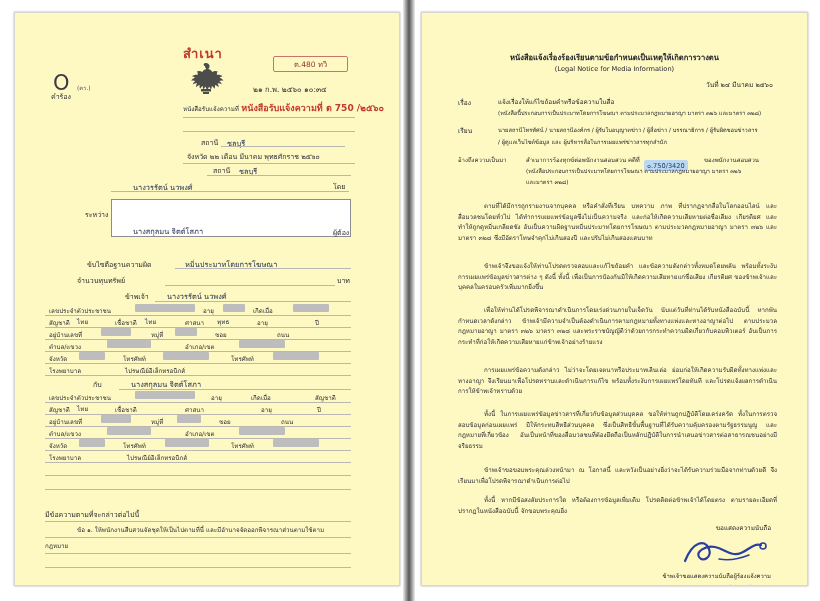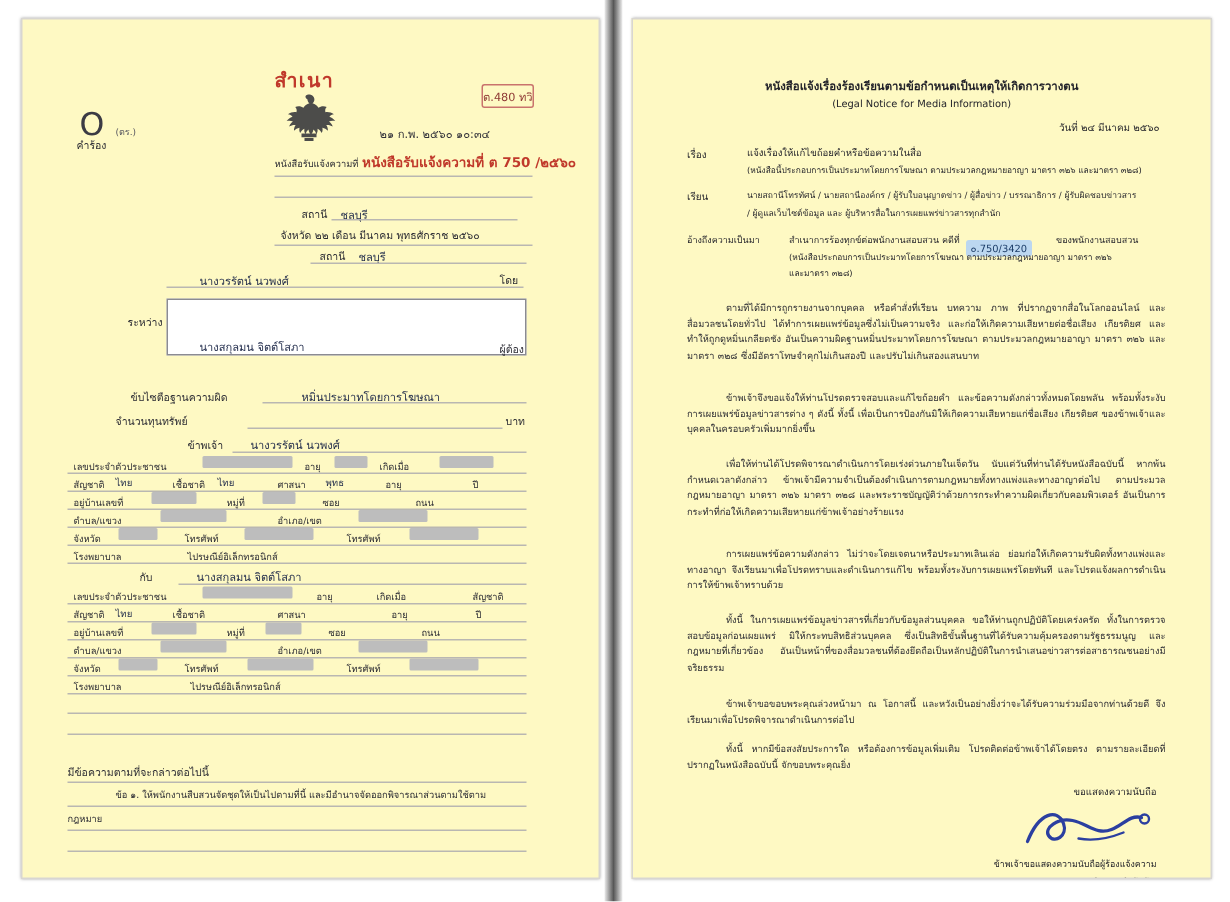--- a/index.html
+++ b/index.html
@@ -67,23 +67,22 @@
   .hdr-samnao {
     left: 168px; top: 30px;
     font-size: 13px;
     letter-spacing: 1px;
   }
   .hdr-formno {
     left: 258px; top: 43px;
     font-size: 7.5px;
     color: #8f3a35;
     border: 1px solid #c9736d;
-    padding: 1px 0;
+    padding: 1px 20px;
     border-radius: 2px;
-    margin-left: 48px;
   }
   .garuda {
     position: absolute;
     left: 168px;
     top: 48px;
     width: 46px;
     height: 36px;
     opacity: 0.85;
   }
   .bigO {
@@ -253,21 +252,21 @@
       <div class="lf hand" style="left:118px; top:168px;">นางวรรัตน์ นวพงศ์</div>
       <div class="lf sm" style="left:318px; top:168px;">โดย</div>
       <div class="rule" style="left:96px; top:178px; width:238px;"></div>
 
       <div class="lf sm" style="left:70px; top:196px;">ระหว่าง</div>
       <div class="box-accused"></div>
       <div class="lf hand" style="left:118px; top:212px;">นางสกุลมน จิตต์โสภา</div>
       <div class="lf sm" style="left:318px; top:214px;">ผู้ต้อง</div>
 
       <div class="lf sm" style="left:72px; top:246px;">ข้บไซตือฐานความผิด</div>
-      <div class="lf hand" style="left:186px; top:245px;">หมิ่นประมาทโดยการโฆษณา</div>
+      <div class="lf hand" style="left:170px; top:245px;">หมิ่นประมาทโดยการโฆษณา</div>
       <div class="rule" style="left:160px; top:255px; width:176px;"></div>
 
       <div class="lf sm" style="left:62px; top:262px;">จำนวนทุนทรัพย์</div>
       <div class="lf sm" style="left:322px; top:262px;">บาท</div>
       <div class="rule" style="left:150px; top:272px; width:170px;"></div>
 
       <div class="lf sm" style="left:110px; top:278px;">ข้าพเจ้า</div>
       <div class="lf hand" style="left:152px; top:277px;">นางวรรัตน์ นวพงศ์</div>
       <div class="rule" style="left:140px; top:288px; width:196px;"></div>
 

